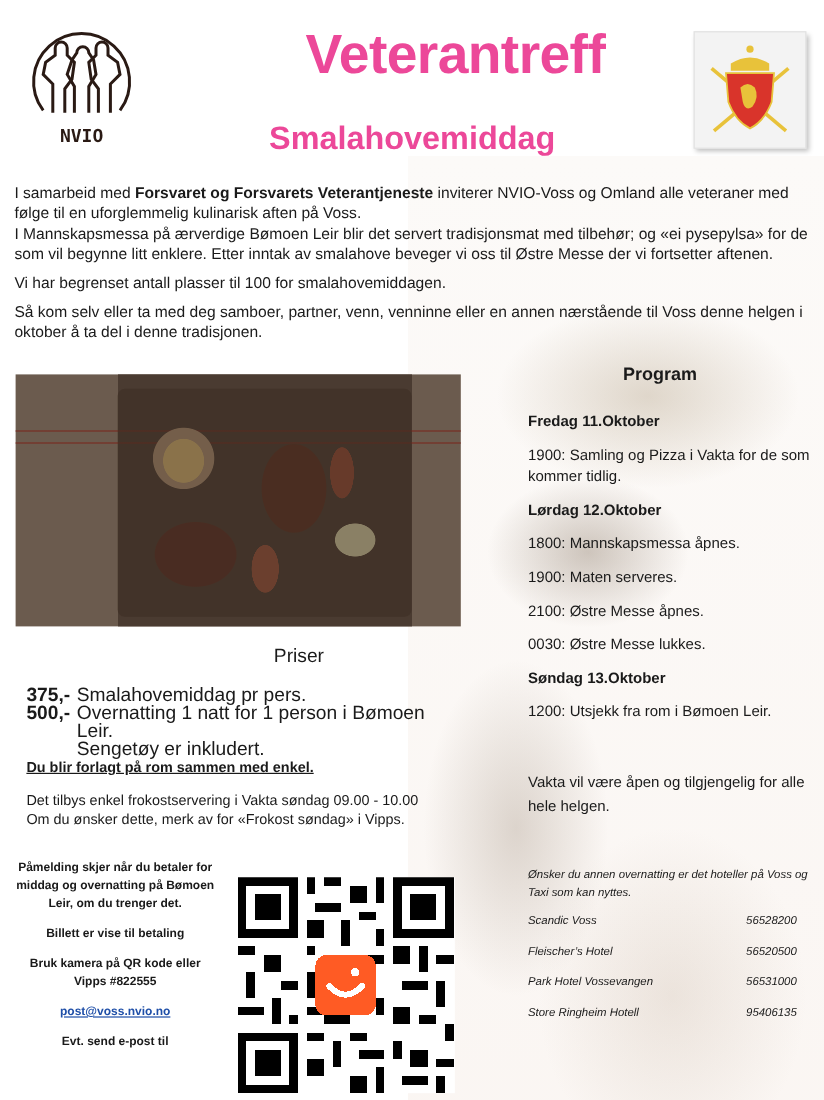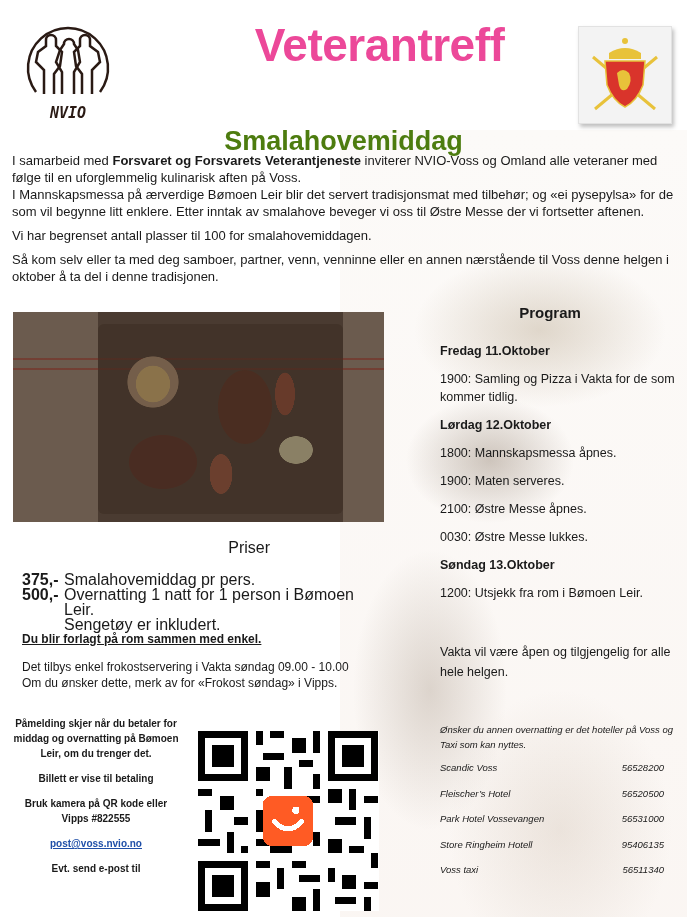--- a/index.html
+++ b/index.html
@@ -13,27 +13,27 @@
     position: absolute; left: 340px; top: 130px; width: 347px; height: 787px;
     background:
       radial-gradient(ellipse 180px 110px at 200px 200px, rgba(170,150,120,0.35), rgba(255,255,255,0) 70%),
       radial-gradient(ellipse 120px 90px at 150px 330px, rgba(120,100,80,0.35), rgba(255,255,255,0) 70%),
       radial-gradient(ellipse 110px 200px at 90px 560px, rgba(140,120,100,0.28), rgba(255,255,255,0) 70%),
       radial-gradient(ellipse 160px 200px at 220px 700px, rgba(190,170,150,0.25), rgba(255,255,255,0) 70%),
       linear-gradient(180deg, rgba(240,230,220,0.2), rgba(245,235,228,0.45));
     pointer-events: none;
   }
   .abs { position: absolute; }
-  .nvio-logo { left: 22px; top: 22px; width: 92px; height: 100px; font-style: italic; }
+  .nvio-logo { left: 22px; top: 22px; width: 92px; height: 100px; }
   .army-logo { left: 578px; top: 26px; width: 92px; height: 96px; background: #f3f3f3;
                box-shadow: 2px 3px 4px rgba(0,0,0,0.25); border: 1px solid #e2e2e2; }
   .title { left: 0; width: 687px; top: 18px; text-align: center; font-weight: bold;
            font-size: 46px; letter-spacing: -0.5px; color: #ec4899; padding-left: 36px; }
   .subtitle { left: 0; width: 687px; top: 100px; text-align: center; font-weight: bold;
-              font-size: 27px; color: #4d7c0f; margin-top: 26px; }
+              font-size: 27px; color: #ec4899; }
   .intro { left: 12px; top: 152px; width: 668px; font-size: 13px; line-height: 17px; }
   .intro p { margin: 0 0 7px 0; }
   .intro b { font-weight: bold; }
   .food-img { left: 13px; top: 312px; width: 371px; height: 210px;
     background:
       radial-gradient(ellipse 28px 30px at 140px 72px, #e8c67a 60%, rgba(0,0,0,0) 62%),
       radial-gradient(circle 36px at 140px 70px, #b89a7a 70%, rgba(0,0,0,0) 72%),
       radial-gradient(ellipse 38px 52px at 232px 95px, #5b2d1f 70%, rgba(0,0,0,0) 72%),
       radial-gradient(ellipse 48px 38px at 150px 150px, #5a2c22 70%, rgba(0,0,0,0) 72%),
       radial-gradient(ellipse 22px 18px at 283px 138px, #e9e4b5 75%, rgba(0,0,0,0) 78%),
@@ -179,17 +179,13 @@
       <span>56520500</span>
   </div>
   <div class="hotel-row">
     <span>Park Hotel Vossevangen</span>
       <span>56531000</span>
   </div>
   <div class="hotel-row">
     <span>Store Ringheim Hotell</span>
       <span>95406135</span>
   </div>
-  <div class="hotel-row">
-    <span>Voss taxi</span>
-      <span>56511340</span>
-  </div>
 </div>
 
 </body></html>

